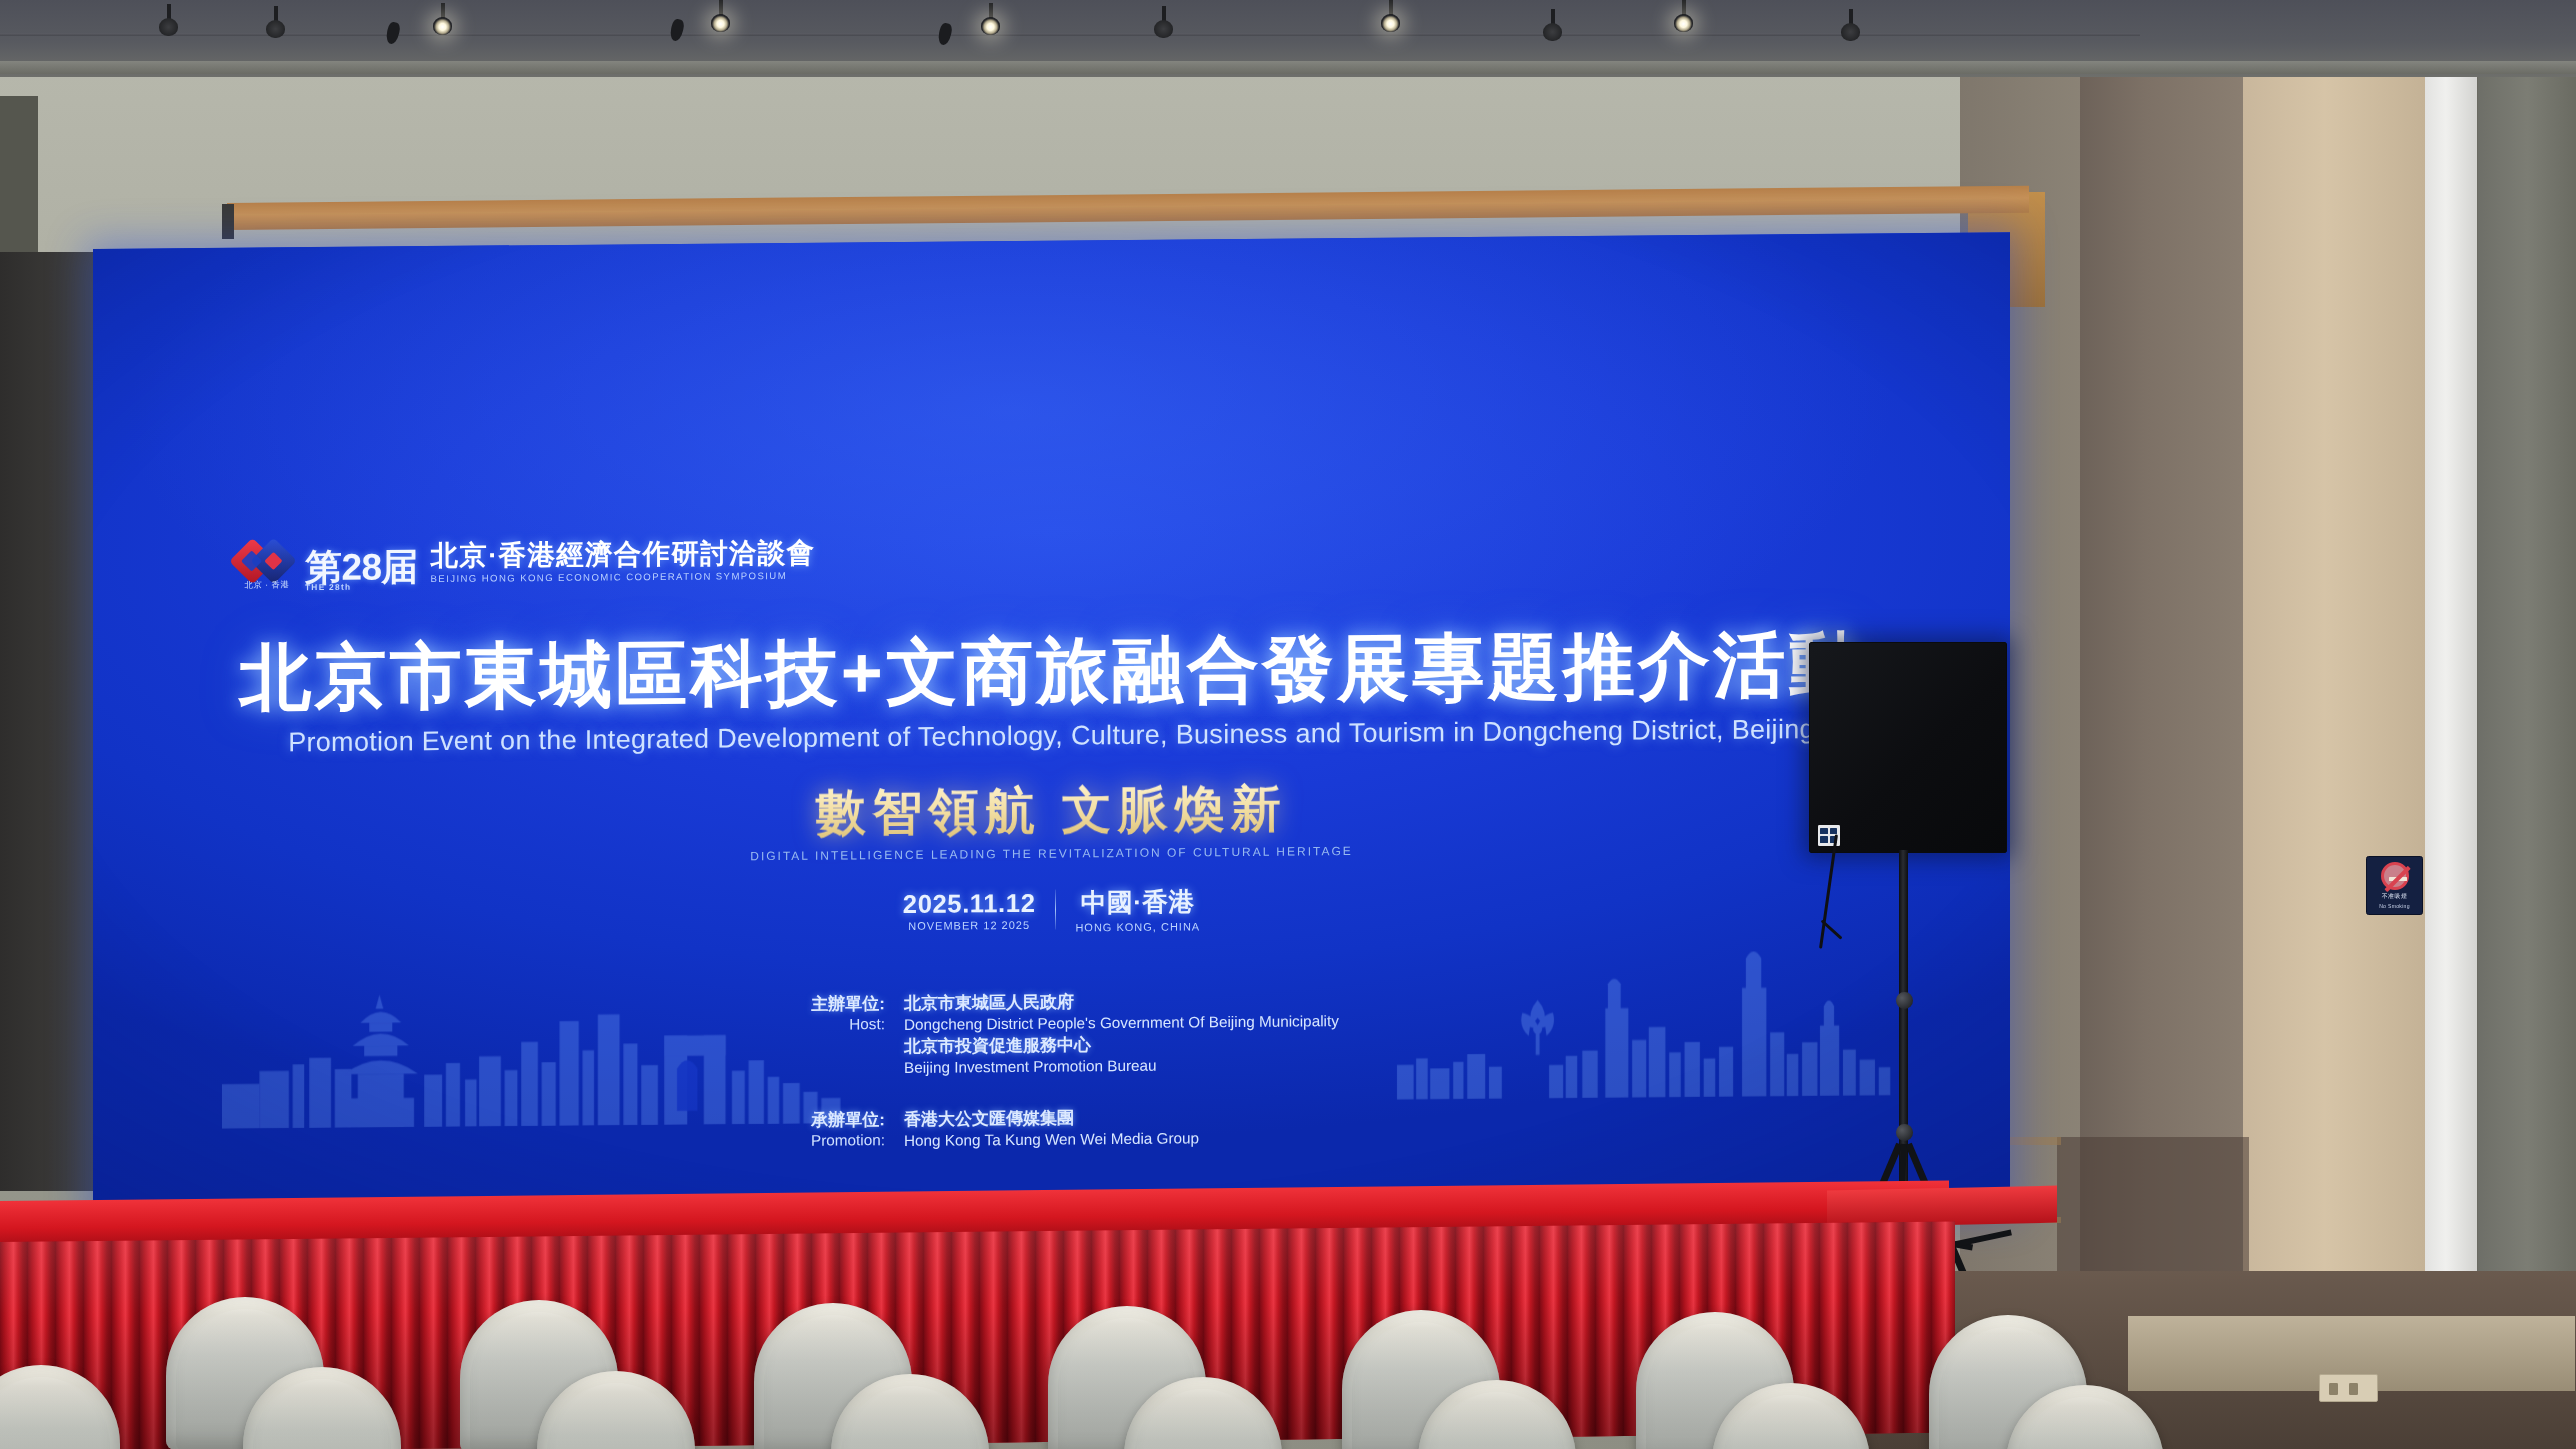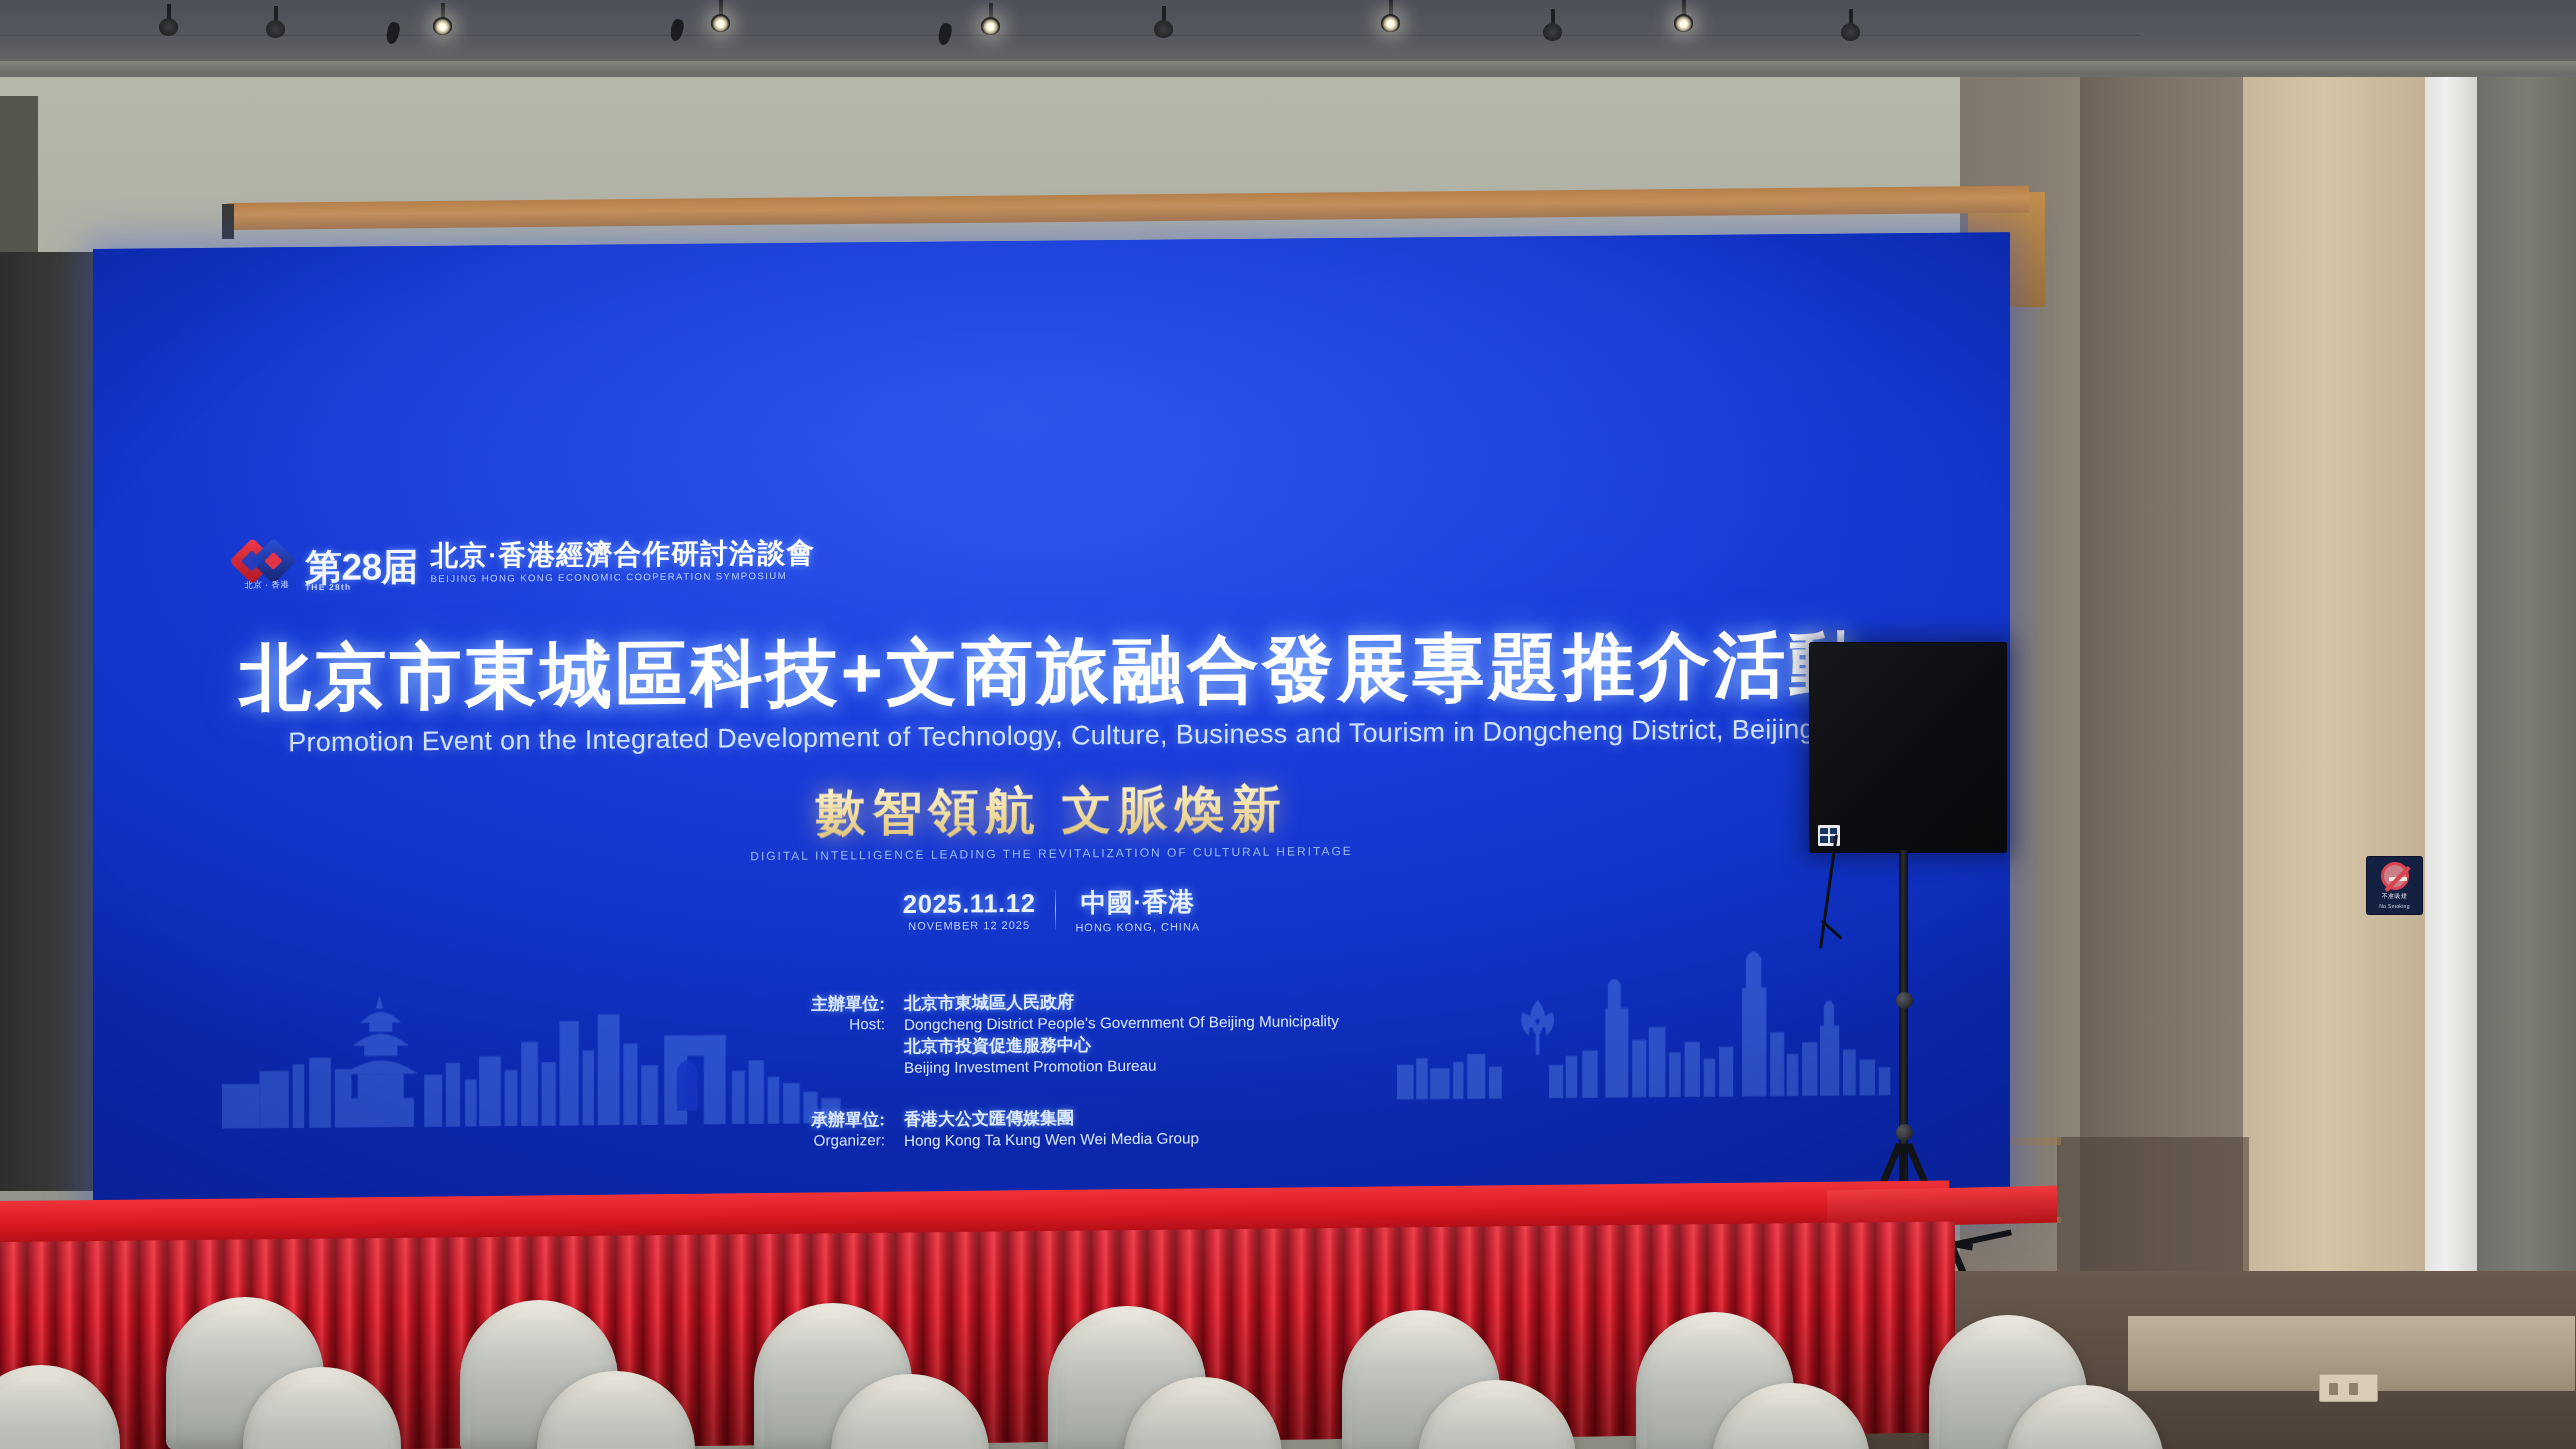--- a/index.html
+++ b/index.html
@@ -438,21 +438,21 @@
           <div class="cn">北京市東城區人民政府</div>
           <div class="en">Dongcheng District People's Government Of Beijing Municipality</div>
           <div class="cn">北京市投資促進服務中心</div>
           <div class="en">Beijing Investment Promotion Bureau</div>
         </div>
       </div>
       <div class="cred-gap"></div>
       <div class="cred-block">
         <div class="cred-lab">
           <div class="cn">承辦單位:</div>
-          <div class="en">Organizer:</div>
+          <div class="en">Promotion:</div>
         </div>
         <div class="cred-val">
           <div class="cn">香港大公文匯傳媒集團</div>
           <div class="en">Hong Kong Ta Kung Wen Wei Media Group</div>
         </div>
       </div>
     </div>
   </div>
 
   <div class="sign">

